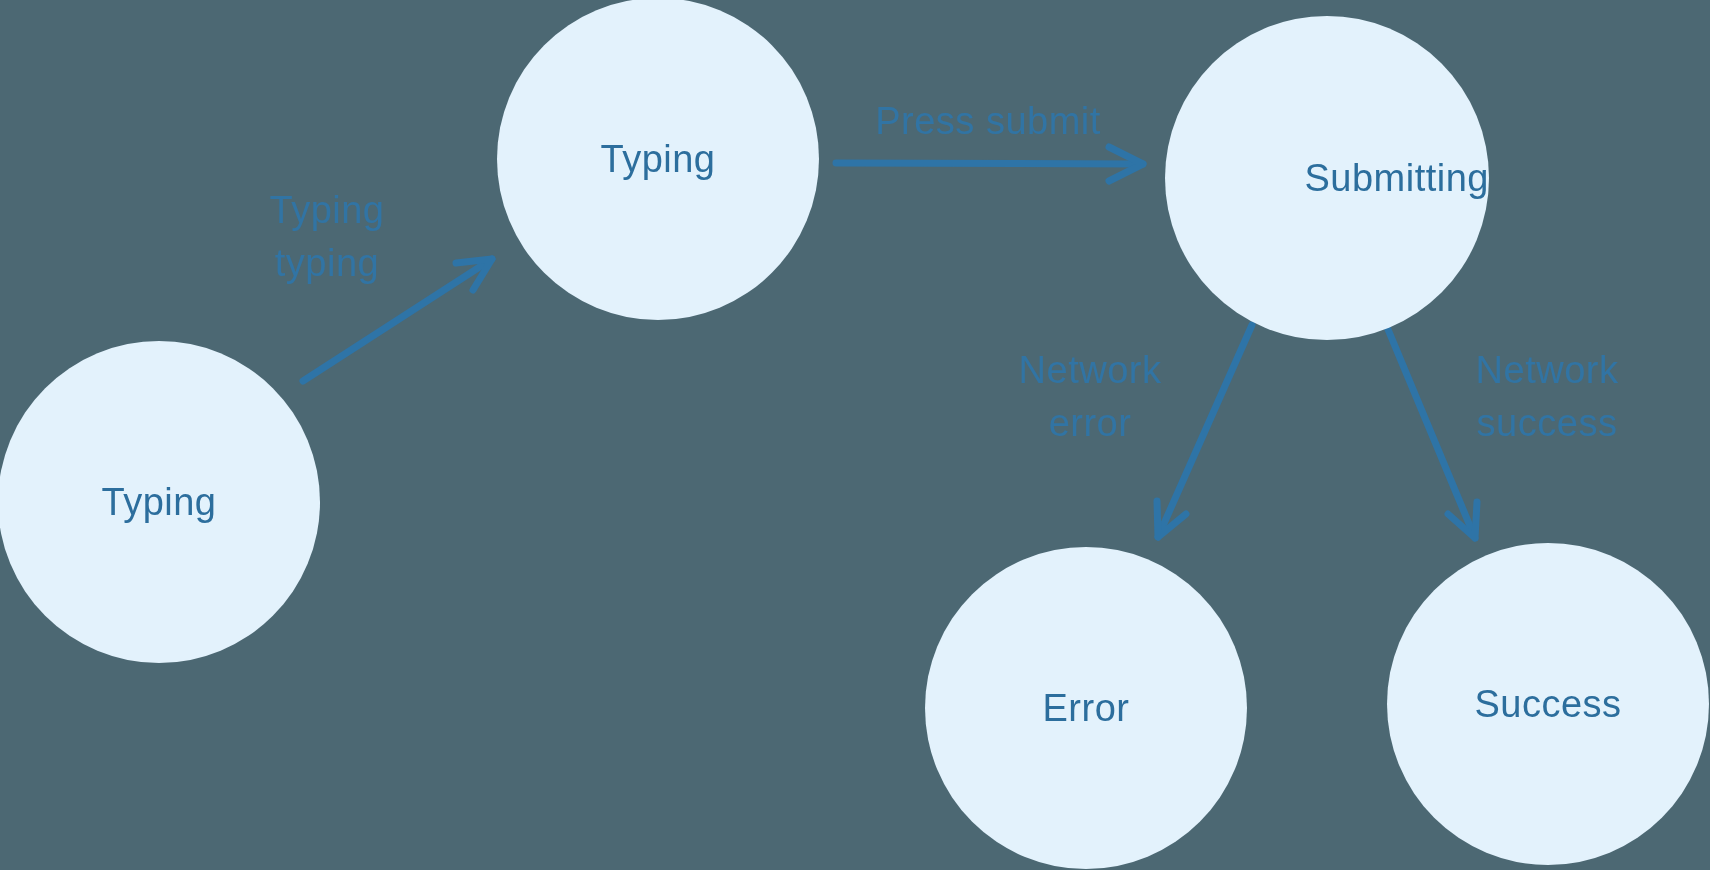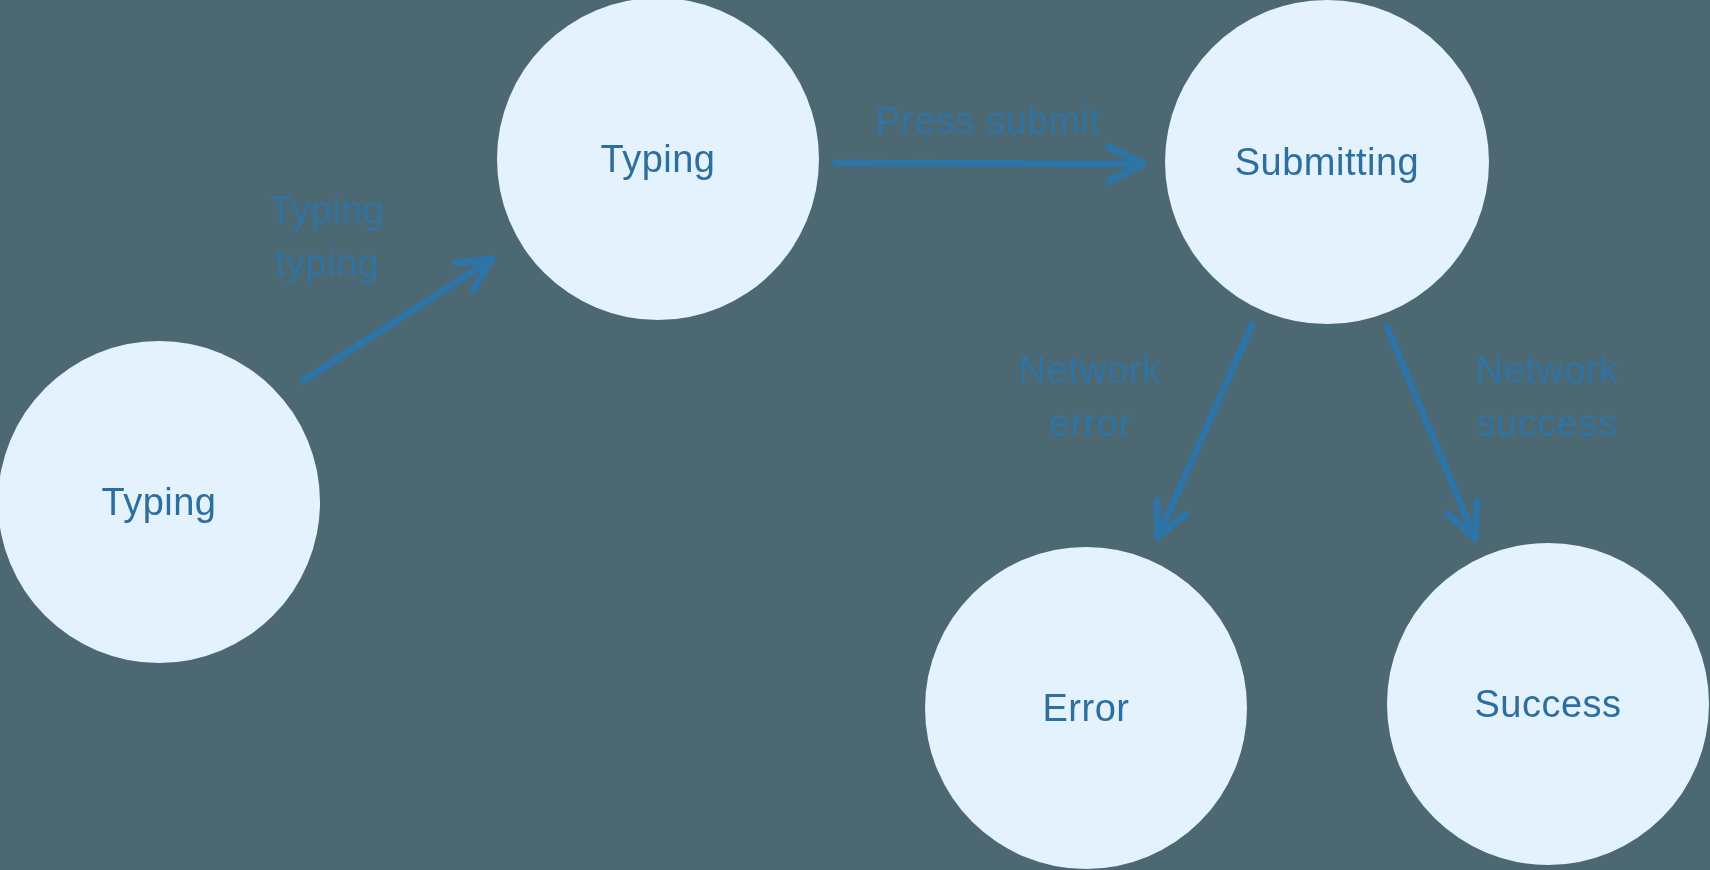--- a/index.html
+++ b/index.html
@@ -34,21 +34,21 @@
   }
   .node .node-label {
     color: var(--node-text);
     font-size: 38px;
     font-weight: 500;
     letter-spacing: 0.5px;
     white-space: nowrap;
   }
   .node-empty      { left: -2px;   top: 341px; }
   .node-typing     { left: 497px;  top: -2px;  }
-  .node-submitting { left: 1165px; top: 0; width: 324px; height: 324px; }
+  .node-submitting { left: 1165px; top: 16px; width: 324px; height: 324px; justify-content: flex-end; }
   .node-error      { left: 925px;  top: 547px; }
   .node-success    { left: 1387px; top: 543px; }
 
   .edges-layer {
     position: absolute;
     left: 0; top: 0;
     width: 1710px;
     height: 870px;
   }
   .edge-line, .edge-head {

